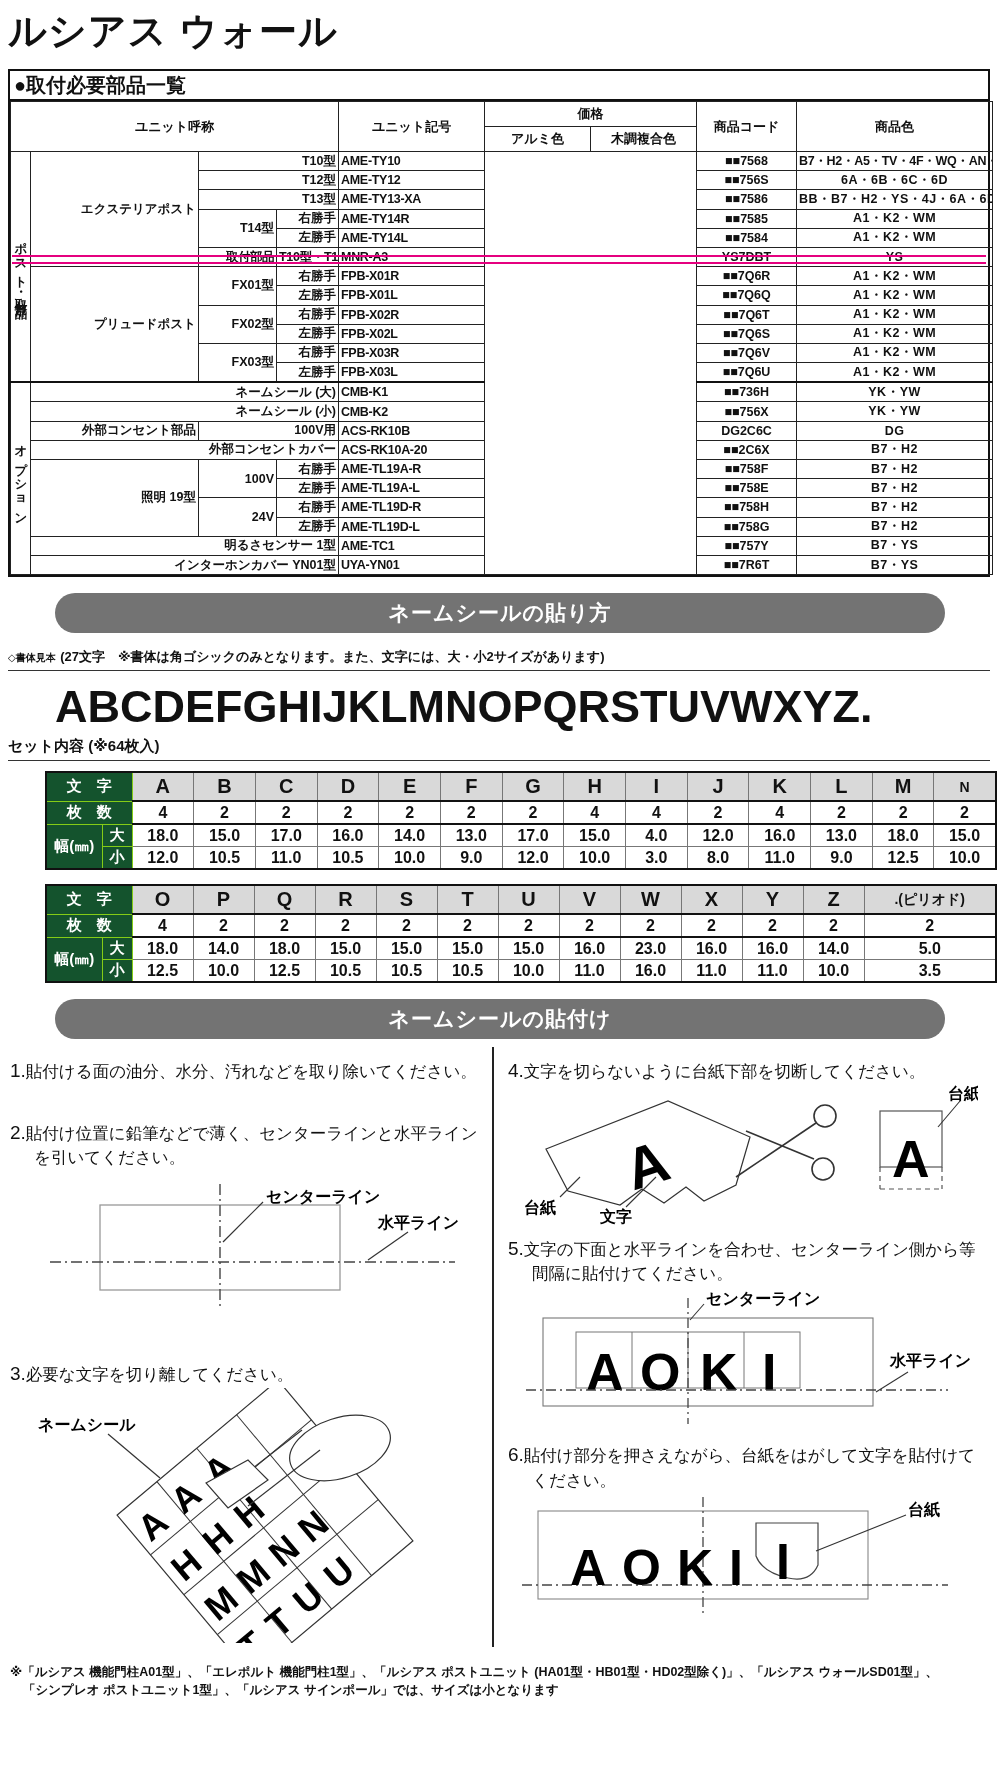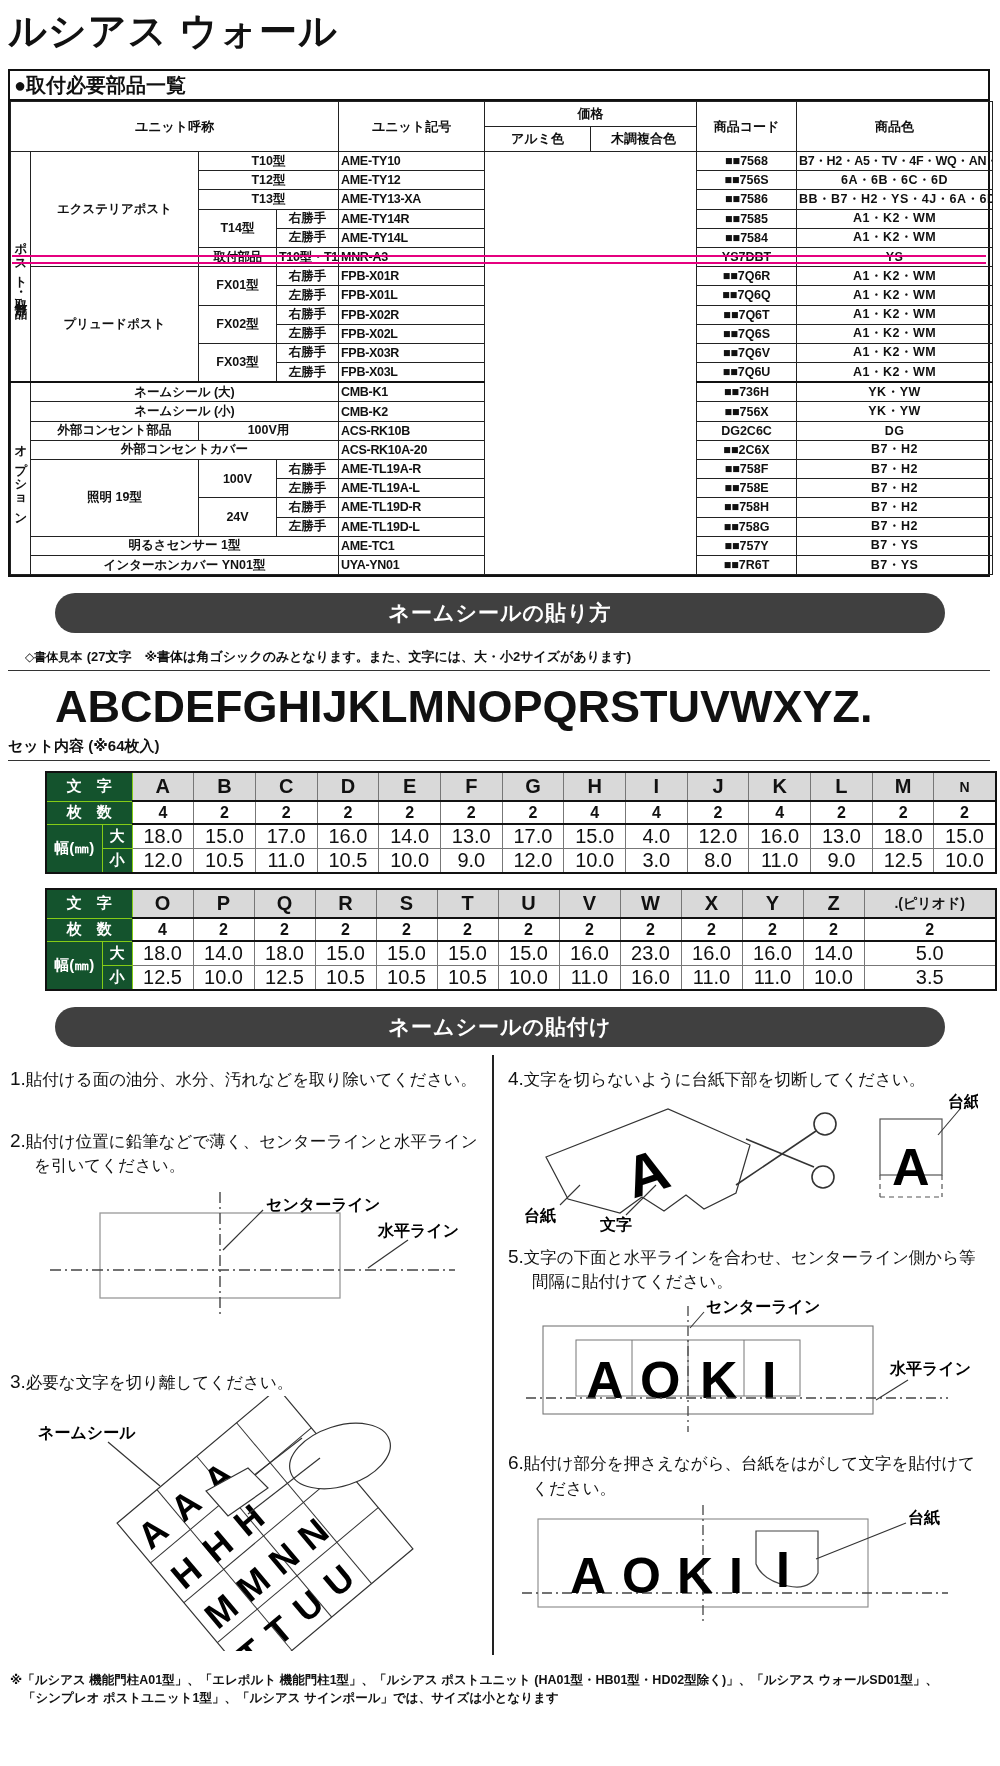--- a/index.html
+++ b/index.html
@@ -6,48 +6,48 @@
   body{width:1000px;min-height:1766px;font-family:"Liberation Sans","DejaVu Sans",sans-serif;color:#111;}
   .page-title{font-size:38px;font-weight:bold;margin:6px 0 12px 8px;letter-spacing:1px;}
 
   
   .parts-wrap{position:relative;margin-left:8px;width:982px;border:2.5px solid #111;box-sizing:border-box;}
   .parts-section-title{font-size:20px;font-weight:bold;padding:2px 0 2px 4px;border-bottom:2.5px solid #111;line-height:24px;}
   table.parts{width:100%;border-collapse:collapse;table-layout:fixed;}
   table.parts th,table.parts td{border:1px solid #222;padding:0 2px;overflow:hidden;white-space:nowrap;}
   table.parts th{font-size:13px;font-weight:bold;height:24px;text-align:center;}
   table.parts td{height:18.2px;font-size:12.5px;font-weight:bold;}
-  td.tc{text-align:center;}
+  td.tc{text-align:right;}
   td.code{text-align:left;padding-left:4px;font-size:13px;letter-spacing:-0.3px;}
   td.pcode{text-align:center;font-size:12px;}
   td.pcolor{text-align:center;font-size:12px;letter-spacing:0.5px;}
   td.s9{font-size:8.5px;letter-spacing:-0.3px;}
   td.s10{font-size:9px;letter-spacing:-0.5px;}
   td.vlab{writing-mode:vertical-rl;text-orientation:upright;text-align:center;font-size:11px;font-weight:bold;letter-spacing:3px;padding:2px 0;}
   tr.grp-top td{border-top:2px solid #111;}
   .strike{position:absolute;left:2px;right:2px;top:184px;height:9px;border-top:2.5px solid #e5007f;border-bottom:2.5px solid #e5007f;pointer-events:none;box-sizing:border-box;}
 
   
-  .banner{margin:16px 55px 0 55px;height:40px;background:#404040;border-radius:21px;color:#fff;
+  .banner{margin:16px 55px 0 55px;height:40px;background:#737373;border-radius:21px;color:#fff;
           display:flex;align-items:center;justify-content:center;font-size:21px;font-weight:bold;letter-spacing:1px;}
 
   
   .sample-head{margin:14px 0 0 8px;width:982px;border-bottom:1.5px solid #333;padding-bottom:4px;box-sizing:border-box;}
-  .sample-head .h{font-size:12px;font-weight:bold;margin-left:17px;}
+  .sample-head .h{font-size:10px;font-weight:bold;}
   .sample-head .n{font-size:13px;font-weight:bold;}
   .alphabet{margin:10px 0 0 55px;font-size:45px;font-weight:bold;white-space:nowrap;letter-spacing:0;}
   .set-note{margin:4px 0 0 8px;width:982px;font-size:15px;font-weight:bold;border-bottom:1.5px solid #333;padding-bottom:4px;box-sizing:border-box;}
 
   
   table.seal{margin:10px 0 0 45px;width:950px;border-collapse:collapse;table-layout:fixed;border:2px solid #111;}
   table.seal th,table.seal td{border:1px solid #777;padding:0;text-align:center;}
   table.seal th.blk{background:#14532d;color:#fff;font-size:15px;font-weight:bold;border:1px solid #84cc16;}
   tr.letters td{background:#d9d9d9;font-size:20px;font-weight:bold;height:27px;}
   tr.counts td{font-size:16px;font-weight:bold;height:21px;}
-  tr.wlarge td,tr.wsmall td{font-size:20px;font-weight:normal;height:21px;}
+  tr.wlarge td,tr.wsmall td{font-size:16px;font-weight:bold;height:21px;}
   tr.letters td,tr.letters th{border-bottom:2.5px solid #111;}
   tr.counts td,tr.counts th{border-bottom:2px solid #111;}
   table.seal tr.letters td:last-child{font-size:14px;}
   th.sub{font-size:14px;}
 
   
   .instr{display:flex;margin:8px 0 0 8px;width:984px;}
   .col-l{width:486px;border-right:2px solid #222;padding:4px 10px 0 2px;box-sizing:border-box;}
   .col-r{flex:1;padding:4px 0 0 14px;}
   .step{font-size:16.5px;font-weight:normal;line-height:1.45;padding-left:24px;text-indent:-24px;margin-top:6px;}

